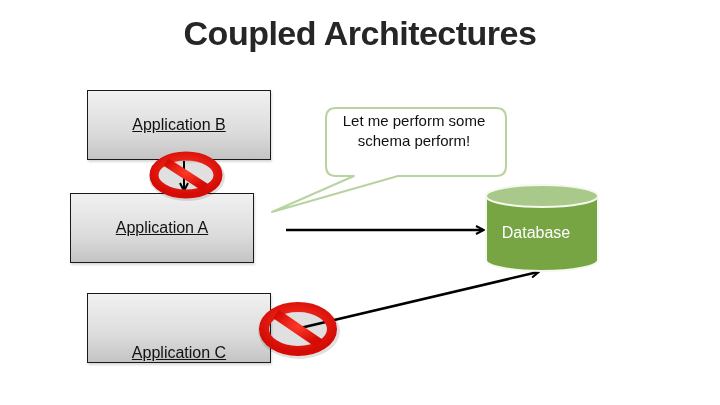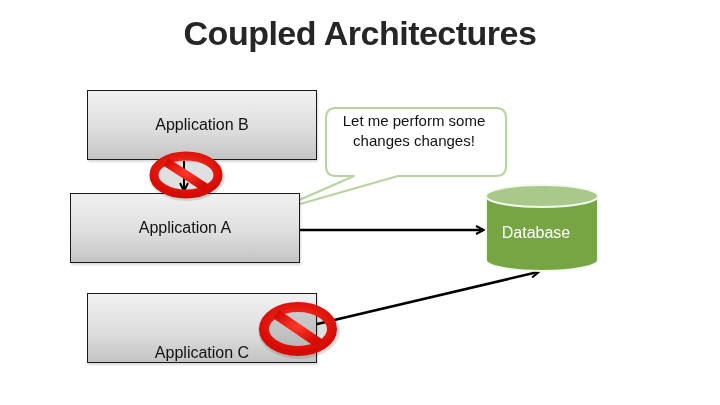--- a/index.html
+++ b/index.html
@@ -4,26 +4,27 @@
   <style>
     html, body { margin: 0; padding: 0; background: #ffffff; }
     body { width: 720px; height: 405px; position: relative; overflow: hidden;
            font-family: "Liberation Sans", sans-serif; }
     .title {
       position: absolute; left: 0; top: 14px; width: 720px; text-align: center;
       font-family: "Liberation Sans", sans-serif; font-weight: bold;
       font-size: 34px; color: #262626; letter-spacing: -0.5px;
     }
     .app-box {
-      position: absolute; width: 230px; height: 70px;
+      position: absolute; width: 184px; height: 70px;
       border: 1.5px solid #1a1a1a; box-sizing: border-box;
       background: linear-gradient(#f1f1f1 0%, #dcdcdc 60%, #c4c4c4 100%);
       display: flex; align-items: center; justify-content: center;
       font-size: 16px; color: #111;
       box-shadow: 1px 2px 2px rgba(0,0,0,0.15);
+      text-decoration: underline;
     }
     #app-b { left: 87px; top: 90px; }
     #app-a { left: 70px; top: 193px; }
     #app-c { left: 87px; top: 293px; align-items: flex-end; }
     svg.overlay { position: absolute; left: 0; top: 0; }
     .callout-text {
       position: absolute; left: 326px; top: 111px; width: 176px;
       text-align: center; font-size: 15px; line-height: 20px; color: #111;
       font-weight: 500;
     }
@@ -65,21 +66,21 @@
 <div class="app-box" id="app-b">
   <span>Application B</span>
 </div>
 <div class="app-box" id="app-a">
   <span>Application A</span>
 </div>
 <div class="app-box" id="app-c">
   <span>Application C</span>
 </div>
 
-<div class="callout-text">Let me perform some changes changes!</div>
+<div class="callout-text">Let me perform some schema perform!</div>
 <div class="db-label">Database</div>
 
 <svg class="overlay" width="720" height="405">
   <g transform="translate(186,175)">
     <ellipse cx="1" cy="2" rx="38" ry="24" fill="rgba(0,0,0,0.12)"></ellipse>
     <ellipse cx="0" cy="0" rx="32" ry="19" fill="none" stroke="url(#redGrad)" stroke-width="9"></ellipse>
     <line x1="-20" y1="-13" x2="20" y2="13" stroke="url(#redGrad)" stroke-width="9"></line>
   </g>
   <g transform="translate(298,329)">
     <ellipse cx="1" cy="2" rx="41" ry="28" fill="rgba(0,0,0,0.12)"></ellipse>

